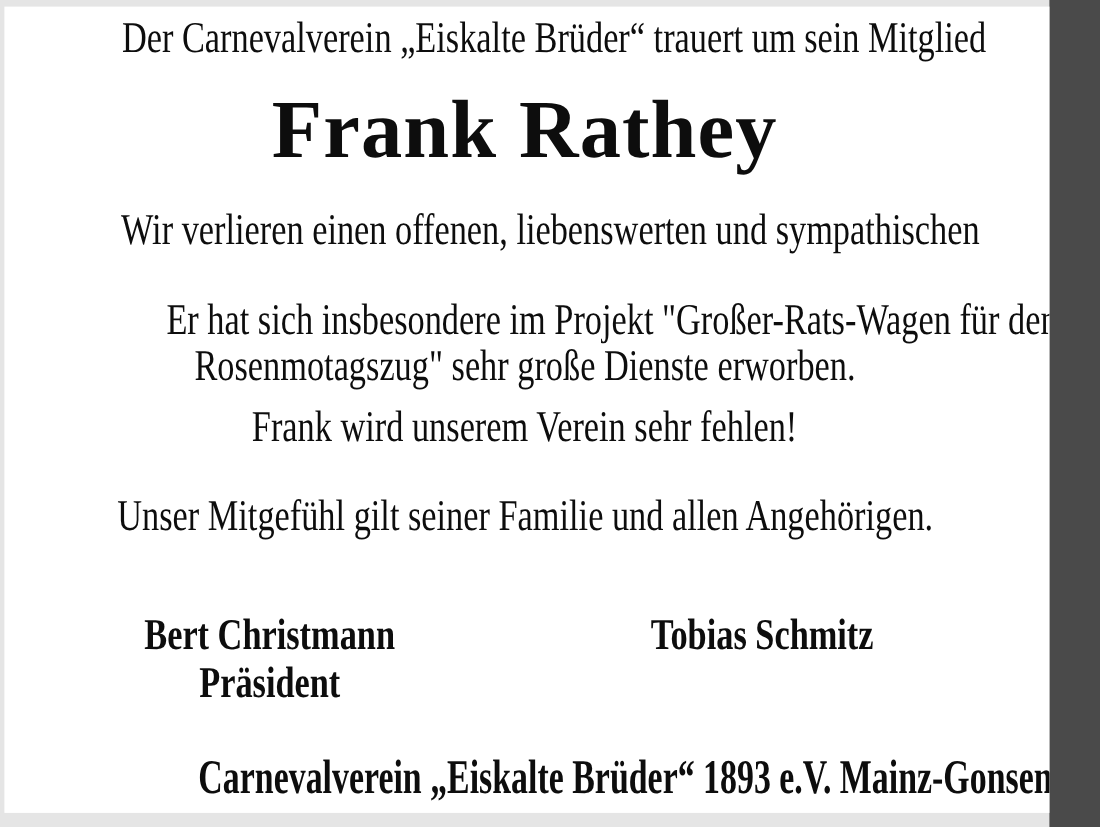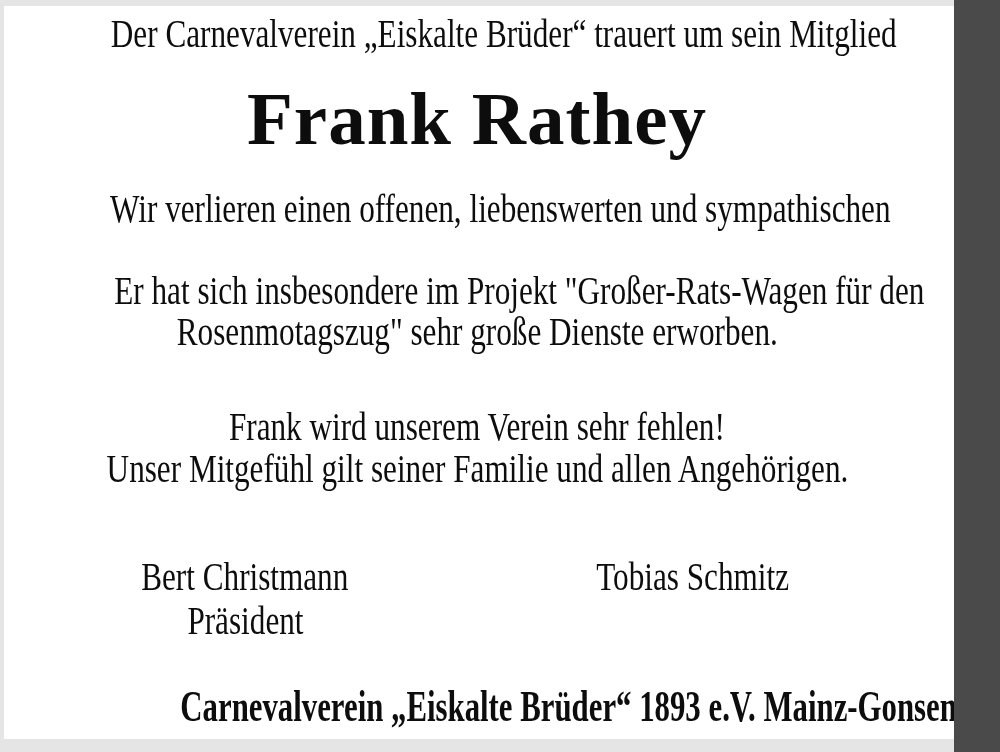--- a/index.html
+++ b/index.html
@@ -44,28 +44,29 @@
   .header-line { top: 12px; }
   .name-line {
     top: 79px;
     font-size: 75px;
     line-height: 80px;
     font-weight: bold;
     letter-spacing: 1px;
   }
   .tribute-1 { top: 187px; }
   .tribute-2 { top: 228px; }
-  .tribute-3 { top: 269px; }
+  .tribute-3 { top: 269px; padding-left: 37px; }
   .tribute-4 { top: 310px; }
-  .farewell-line { top: 405px; text-decoration: underline; }
+  .farewell-line { top: 366px; text-decoration: underline; }
   .condolence-line { top: 447px; }
   .signature-block {
     position: absolute;
     top: 555px;
     text-align: center;
+    font-weight: bold;
   }
   .signature-block .sig-line {
     font-size: 40px;
     line-height: 44px;
     white-space: nowrap;
   }
   .sig-left  { left: 70px;  width: 350px; }
   .sig-right { left: 470px; width: 445px; }
   .footer-line {
     top: 683px;

